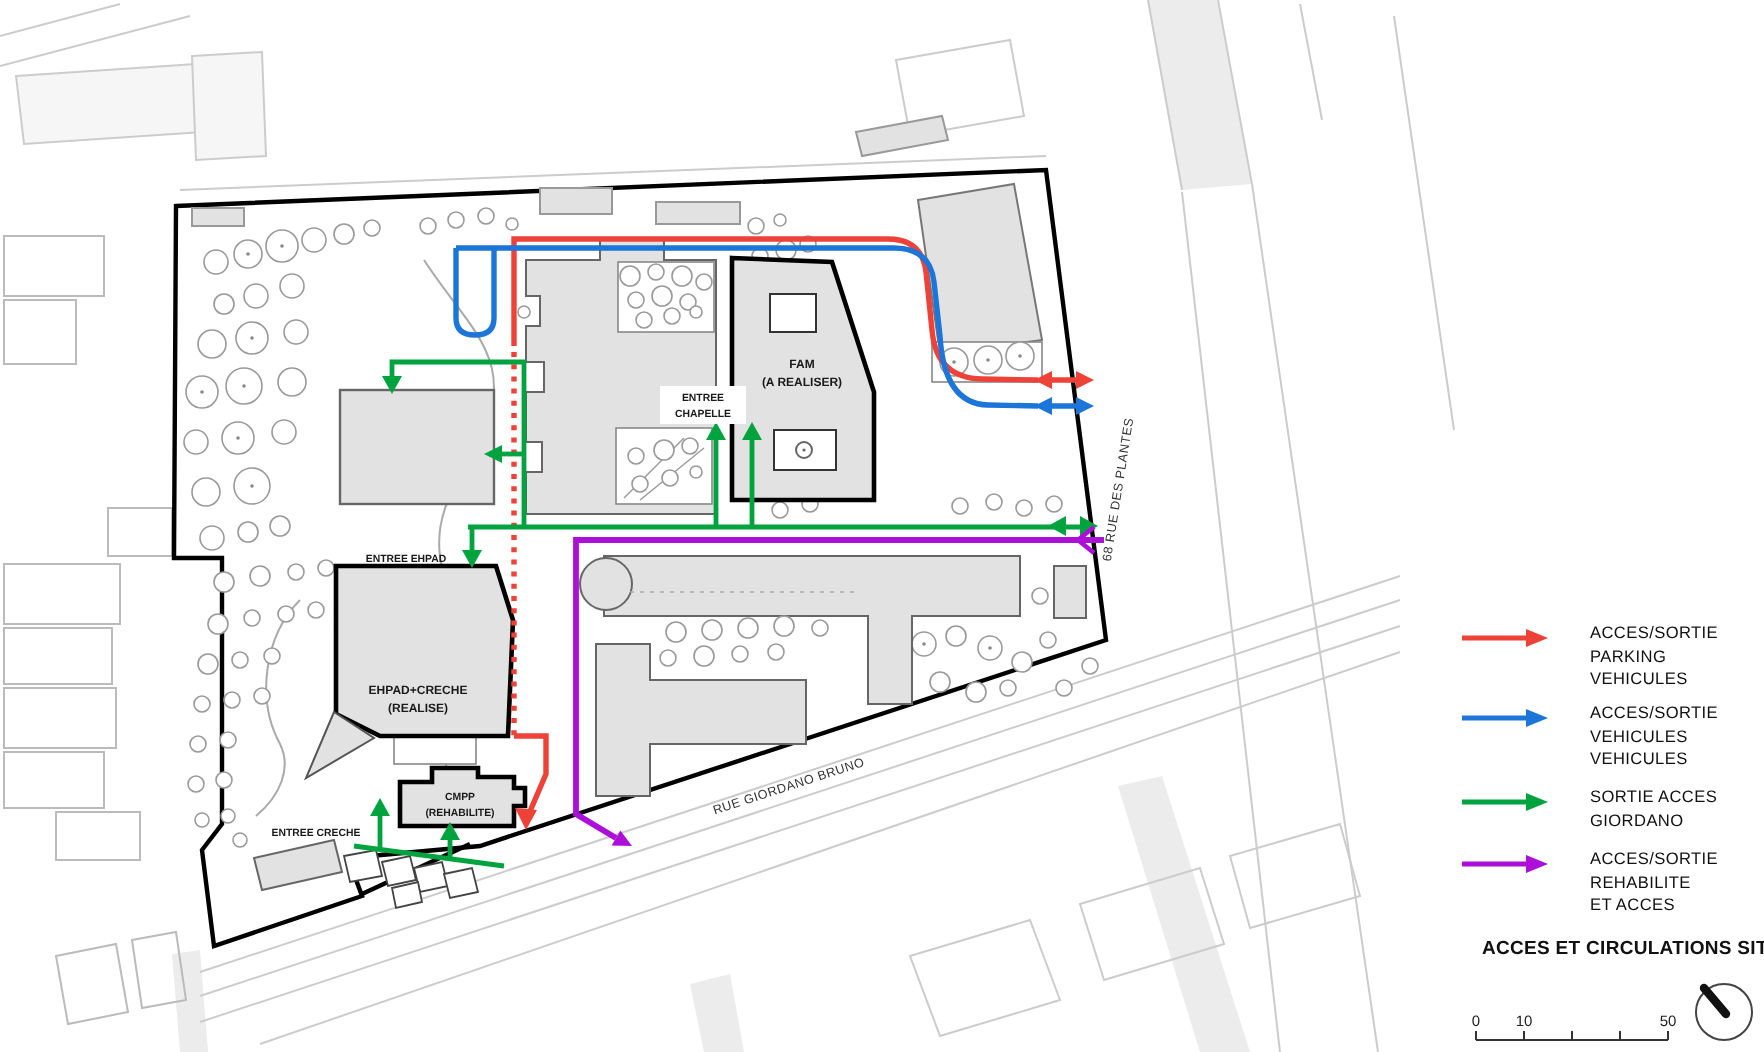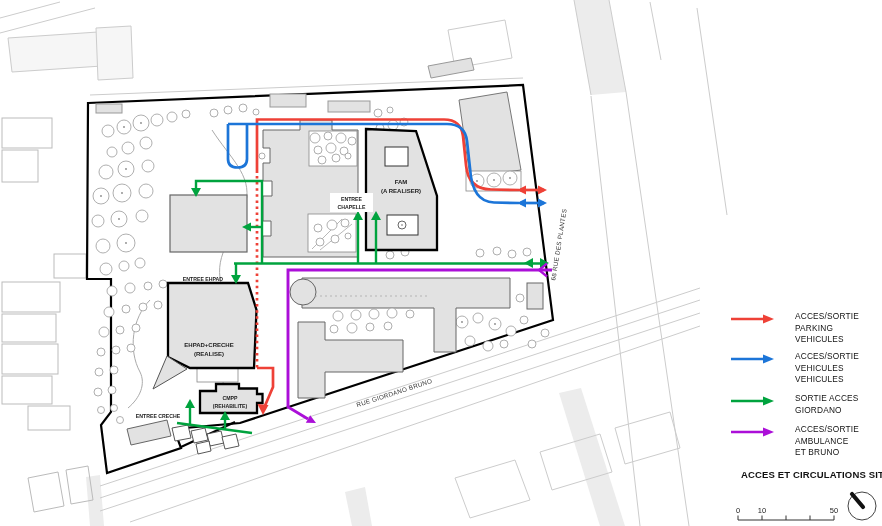--- a/index.html
+++ b/index.html
@@ -371,22 +371,22 @@
     </div>
   </div>
 
   <div class="lg-row" style="top:424px">
     <svg width="48" height="12">
       <line x1="2" y1="6" x2="35" y2="6" stroke-width="2.6" stroke="#ab0fd8"></line>
       <polygon points="34,1.5 45,6 34,10.5" fill="#ab0fd8"></polygon>
     </svg>
     <div class="lg-text">
       <div>ACCES/SORTIE</div>
-      <div>AMBULANCE</div>
-      <div>ET BRUNO</div>
+      <div>REHABILITE</div>
+      <div>ET ACCES</div>
     </div>
   </div>
 
   <div class="map-title">ACCES ET CIRCULATIONS SITE</div>
 
   <svg class="scalebar" width="112" height="22">
     <text x="7" y="10">0</text>
     <text x="31" y="10">10</text>
     <text x="103" y="10">50</text>
     <g stroke="#333333" stroke-width="1">

